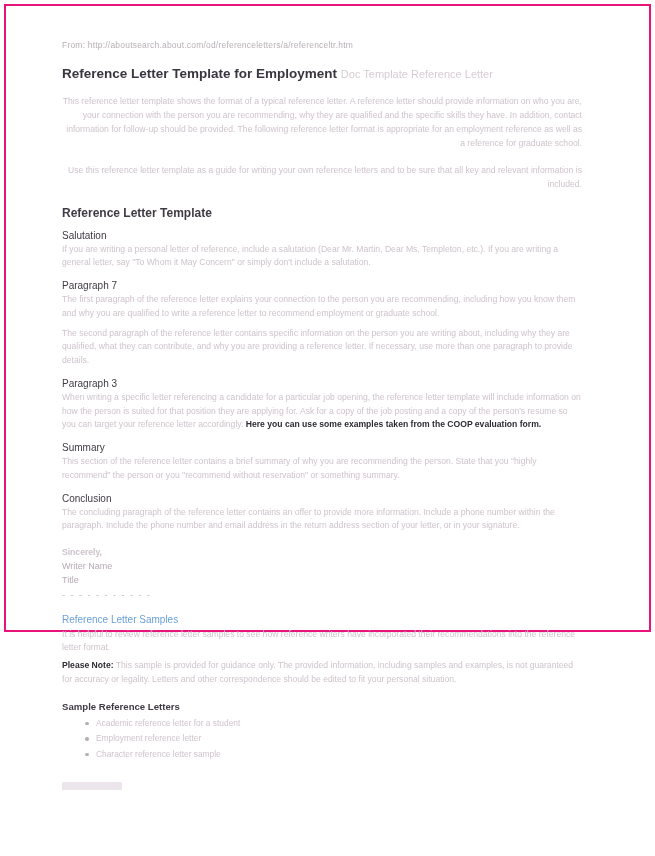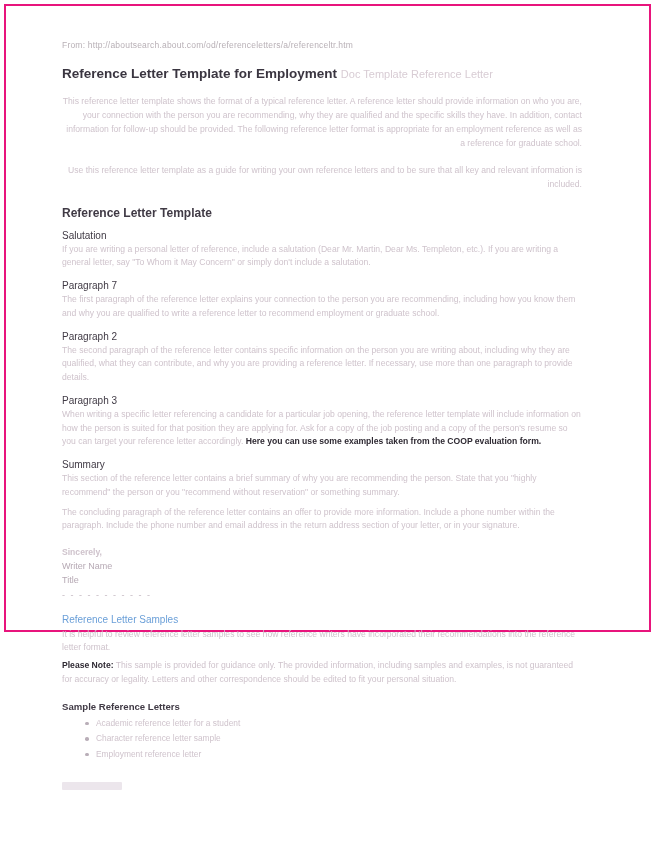--- a/index.html
+++ b/index.html
@@ -175,44 +175,44 @@
     <p class="blur">Use this reference letter template as a guide for writing your own reference letters and to be sure that all key and relevant information is included.</p>
 
     <div class="sec-head">Reference Letter Template</div>
 
     <div class="sub-head">Salutation</div>
     <p class="body-txt">If you are writing a personal letter of reference, include a salutation (Dear Mr. Martin, Dear Ms. Templeton, etc.). If you are writing a general letter, say "To Whom it May Concern" or simply don't include a salutation.</p>
 
     <div class="sub-head">Paragraph 7</div>
     <p class="body-txt">The first paragraph of the reference letter explains your connection to the person you are recommending, including how you know them and why you are qualified to write a reference letter to recommend employment or graduate school.</p>
 
-    <div class="sub-head">Paragraph 2</div>
     <p class="body-txt">The second paragraph of the reference letter contains specific information on the person you are writing about, including why they are qualified, what they can contribute, and why you are providing a reference letter. If necessary, use more than one paragraph to provide details.</p>
 
     <div class="sub-head">Paragraph 3</div>
     <p class="body-txt"><span>When writing a specific letter referencing a candidate for a particular job opening, the reference letter template will include information on how the person is suited for that position they are applying for. Ask for a copy of the job posting and a copy of the person's resume so you can target your reference letter accordingly. </span><b class="strong">Here you can use some examples taken from the COOP evaluation form.</b></p>
 
     <div class="sub-head">Summary</div>
     <p class="body-txt">This section of the reference letter contains a brief summary of why you are recommending the person. State that you "highly recommend" the person or you "recommend without reservation" or something summary.</p>
 
+    <div class="sub-head">Conclusion</div>
     <p class="body-txt">The concluding paragraph of the reference letter contains an offer to provide more information. Include a phone number within the paragraph. Include the phone number and email address in the return address section of your letter, or in your signature.</p>
 
     <div class="signoff">Sincerely,</div>
 
     <div class="name-line">Writer Name</div>
     <div class="name-line">Title</div>
     <div class="dashes">- - - - - - - - - - -</div>
 
     <div class="link-head">Reference Letter Samples</div>
     <p class="note-line">It is helpful to review reference letter samples to see how reference writers have incorporated their recommendations into the reference letter format.</p>
 
     <p class="note-line"><b class="note-strong">Please Note:</b><span> This sample is provided for guidance only. The provided information, including samples and examples, is not guaranteed for accuracy or legality. Letters and other correspondence should be edited to fit your personal situation.</span></p>
 
     <div class="sec-head small">Sample Reference Letters</div>
     <ul class="samples">
       <li>Academic reference letter for a student</li>
+      <li>Employment reference letter</li>
       <li>Character reference letter sample</li>
-      <li>Employment reference letter</li>
     </ul>
 
     <div class="footer-smudge"></div>
   </div>
 </div>
 
 </body></html>

